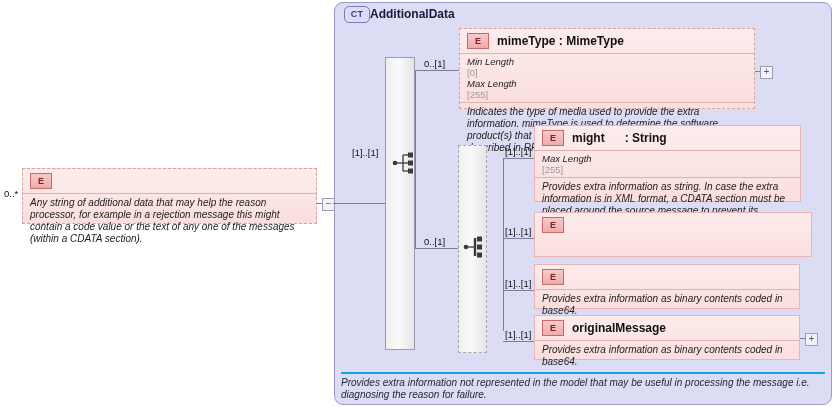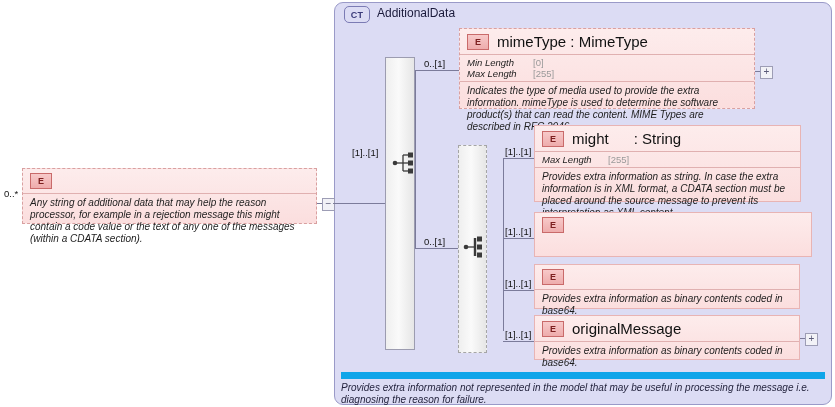--- a/index.html
+++ b/index.html
@@ -19,37 +19,37 @@
   
   .abs { position: absolute; box-sizing: border-box; }
 
   
   .ct-panel {
     left: 334px; top: 2px; width: 498px; height: 403px;
     background: #dcdcf4;
     border: 1px solid #9a9ac8;
     border-radius: 9px;
   }
-  .ct-header { left: 344px; top: 6px; height: 16px; display: flex; align-items: flex-start; gap: 7px; }
+  .ct-header { left: 344px; top: 6px; height: 16px; display: flex; align-items: center; }
   .ct-badge {
     width: 24px; height: 15px;
     border: 1px solid #7b7bb4;
     border-radius: 5px;
     background: #dcdcf4;
     color: #3b3b7a;
     font-size: 9px; font-weight: bold;
     display: flex; align-items: center; justify-content: center;
     letter-spacing: .3px;
   }
-  .ct-title { font-size: 12px; font-weight: normal; color: #1a1a3a; white-space: nowrap; }
+  .ct-title { font-size: 12px; font-weight: bold; color: #1a1a3a; white-space: nowrap; }
 
   
   .ct-foot {
     left: 341px; top: 372px; width: 484px; height: 28px;
-    border-top: 7px solid #0ea5e9;
+    border-top: 2px solid #0ea5e9;
     padding-top: 3px;
     font-style: italic; font-size: 10px; color: #25253f;
     line-height: 12px;
   }
 
   
   .ebox {
     background: linear-gradient(to bottom, #fdecec 0%, #fbdede 100%);
     border: 1px solid #e8b4b4;
     box-sizing: border-box;
@@ -61,28 +61,28 @@
   }
   .e-badge {
     width: 20px; height: 14px;
     flex: 0 0 auto;
     border: 1px solid #c96a6a;
     background: linear-gradient(to bottom, #f7c9c9 0%, #eeacac 100%);
     color: #7d2020;
     font-size: 9px; font-weight: bold;
     display: flex; align-items: center; justify-content: center;
   }
-  .e-name { font-size: 15px; font-weight: normal; color: #111; white-space: pre; }
+  .e-name { font-size: 12px; font-weight: bold; color: #111; white-space: pre; }
 
   .facets {
     border-top: 1px solid #e0b0b0;
     padding: 2px 7px 2px 7px;
     font-size: 9.5px;
   }
-  .facet-row { display: flex; line-height: 11px; }
+  .facet-row { display: flex; line-height: 11px; flex-direction: column; }
   .facet-label { font-style: italic; color: #1d1d1d; width: 66px; flex: 0 0 auto; }
   .facet-val { color: #9a9a9a; }
 
   .edoc {
     border-top: 1px solid #e0b0b0;
     padding: 3px 7px 3px 7px;
     font-style: italic; font-size: 10px; color: #1d1d1d;
     line-height: 12px;
   }
 

